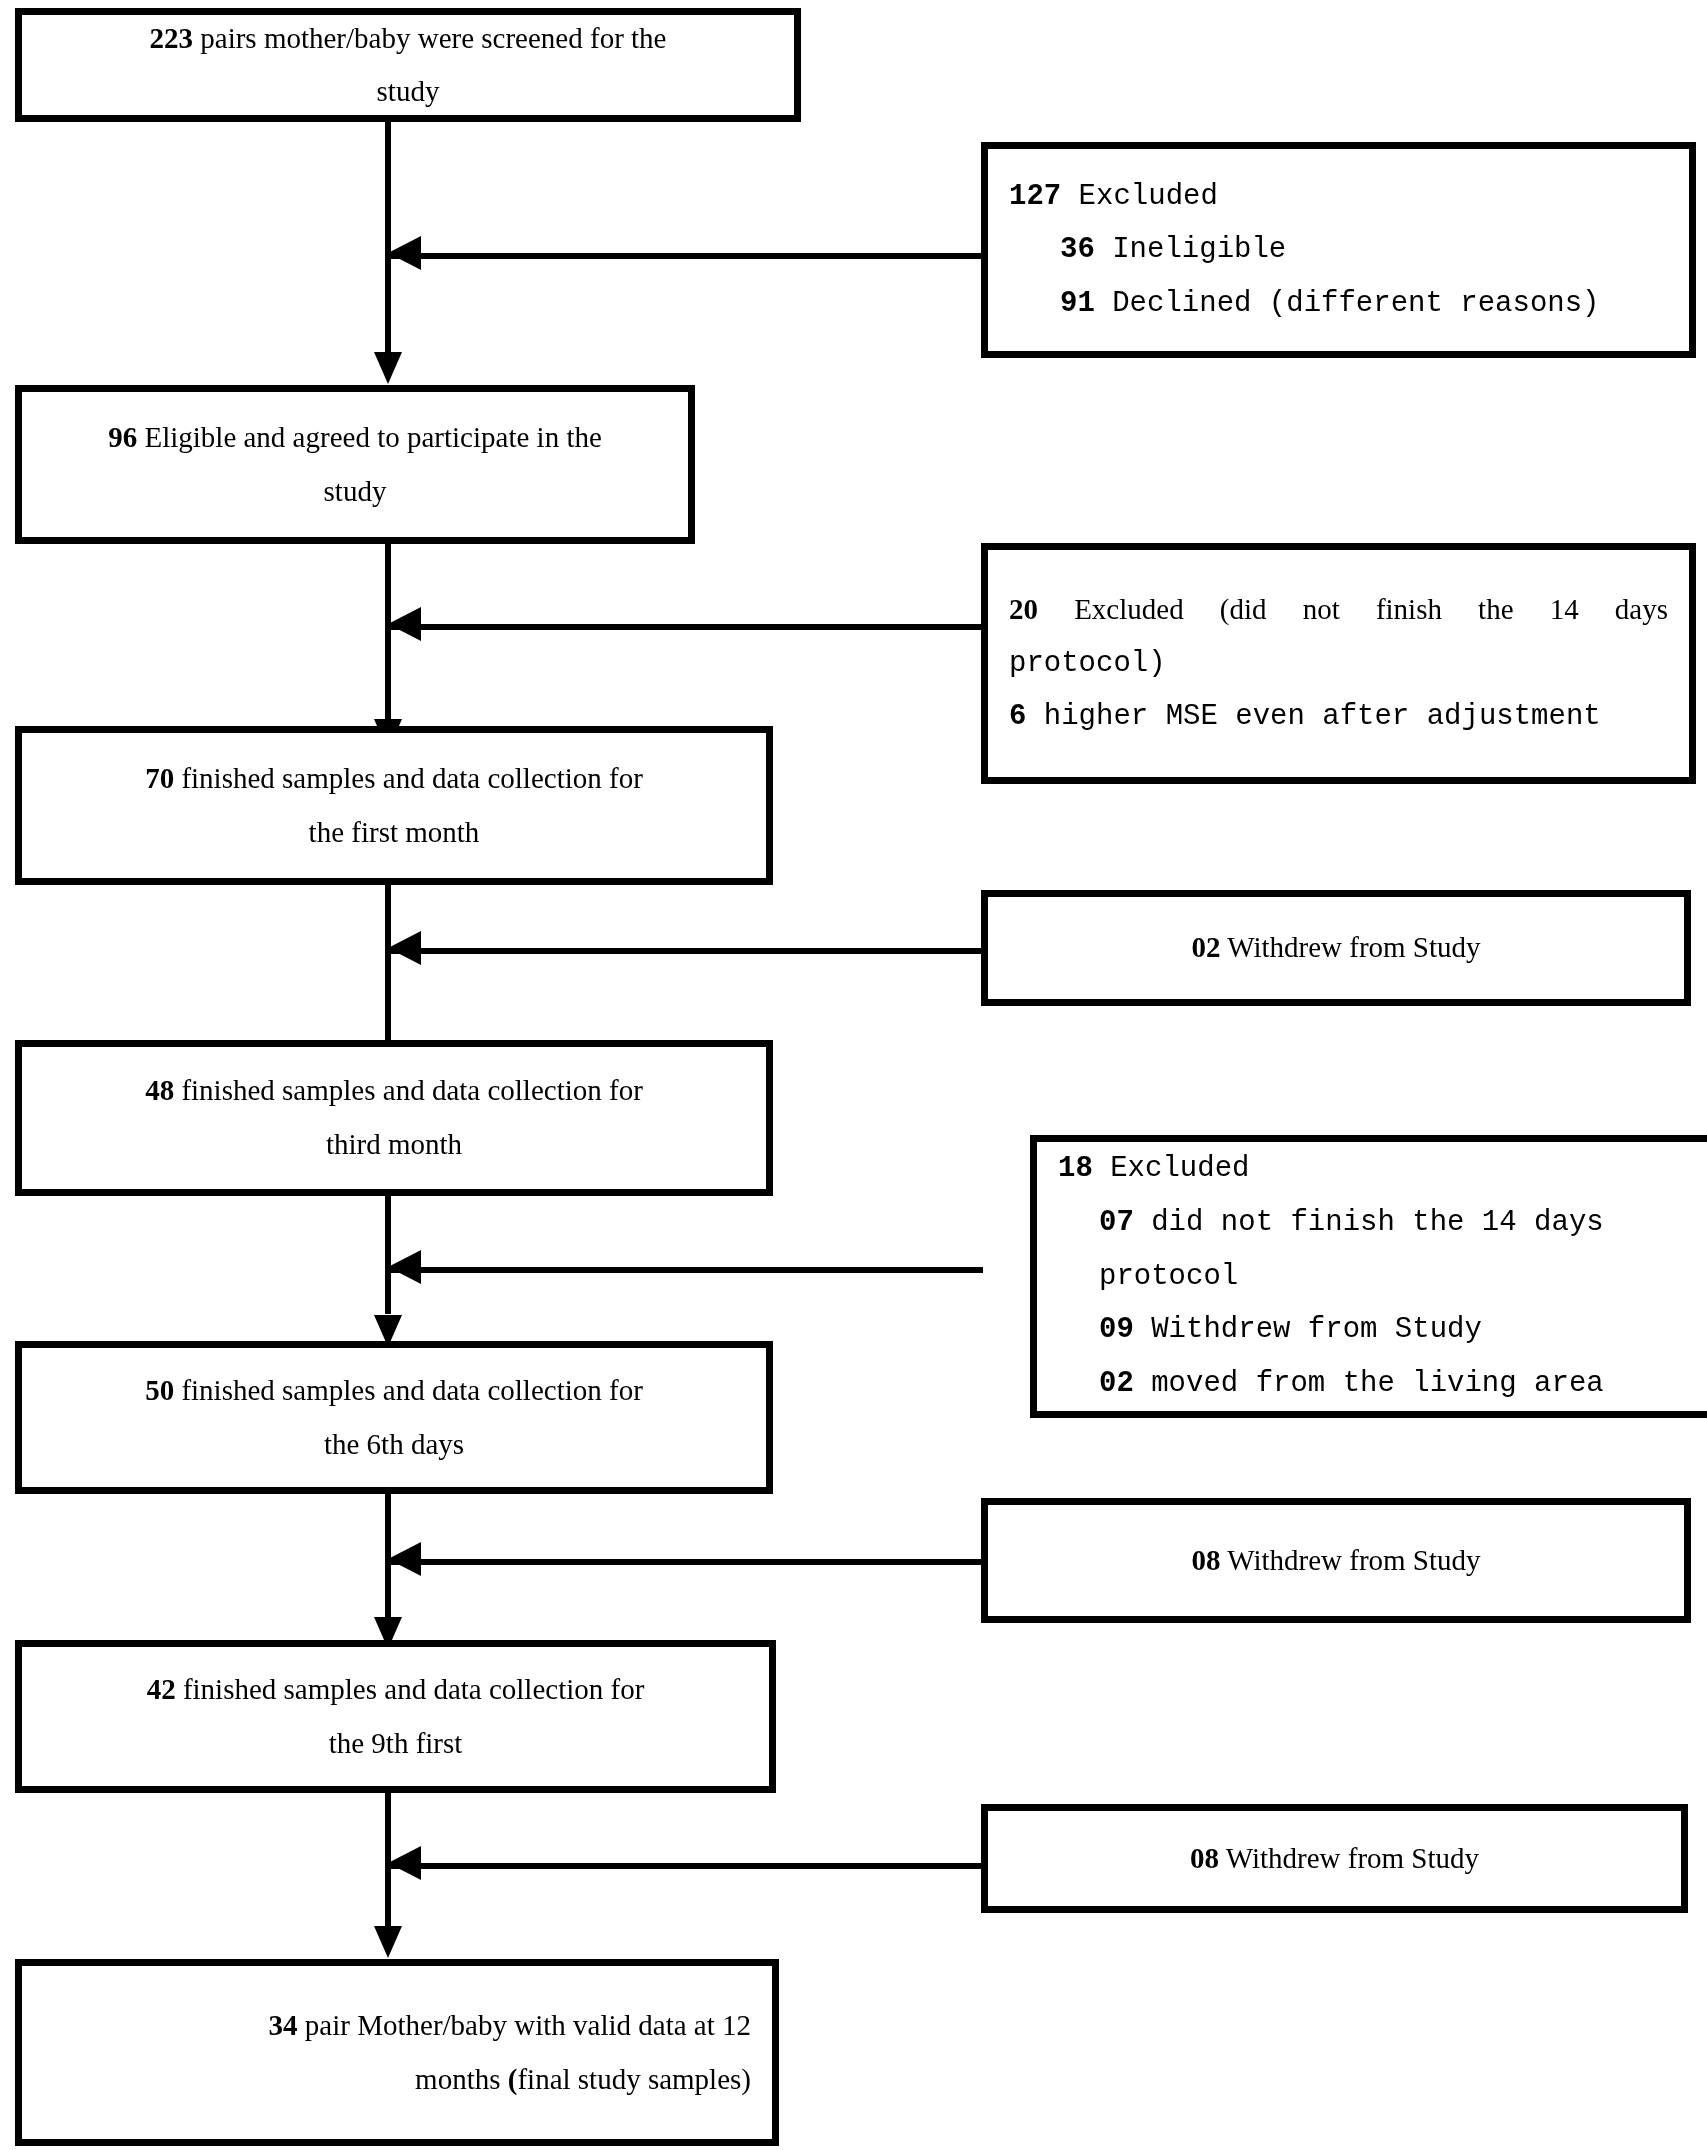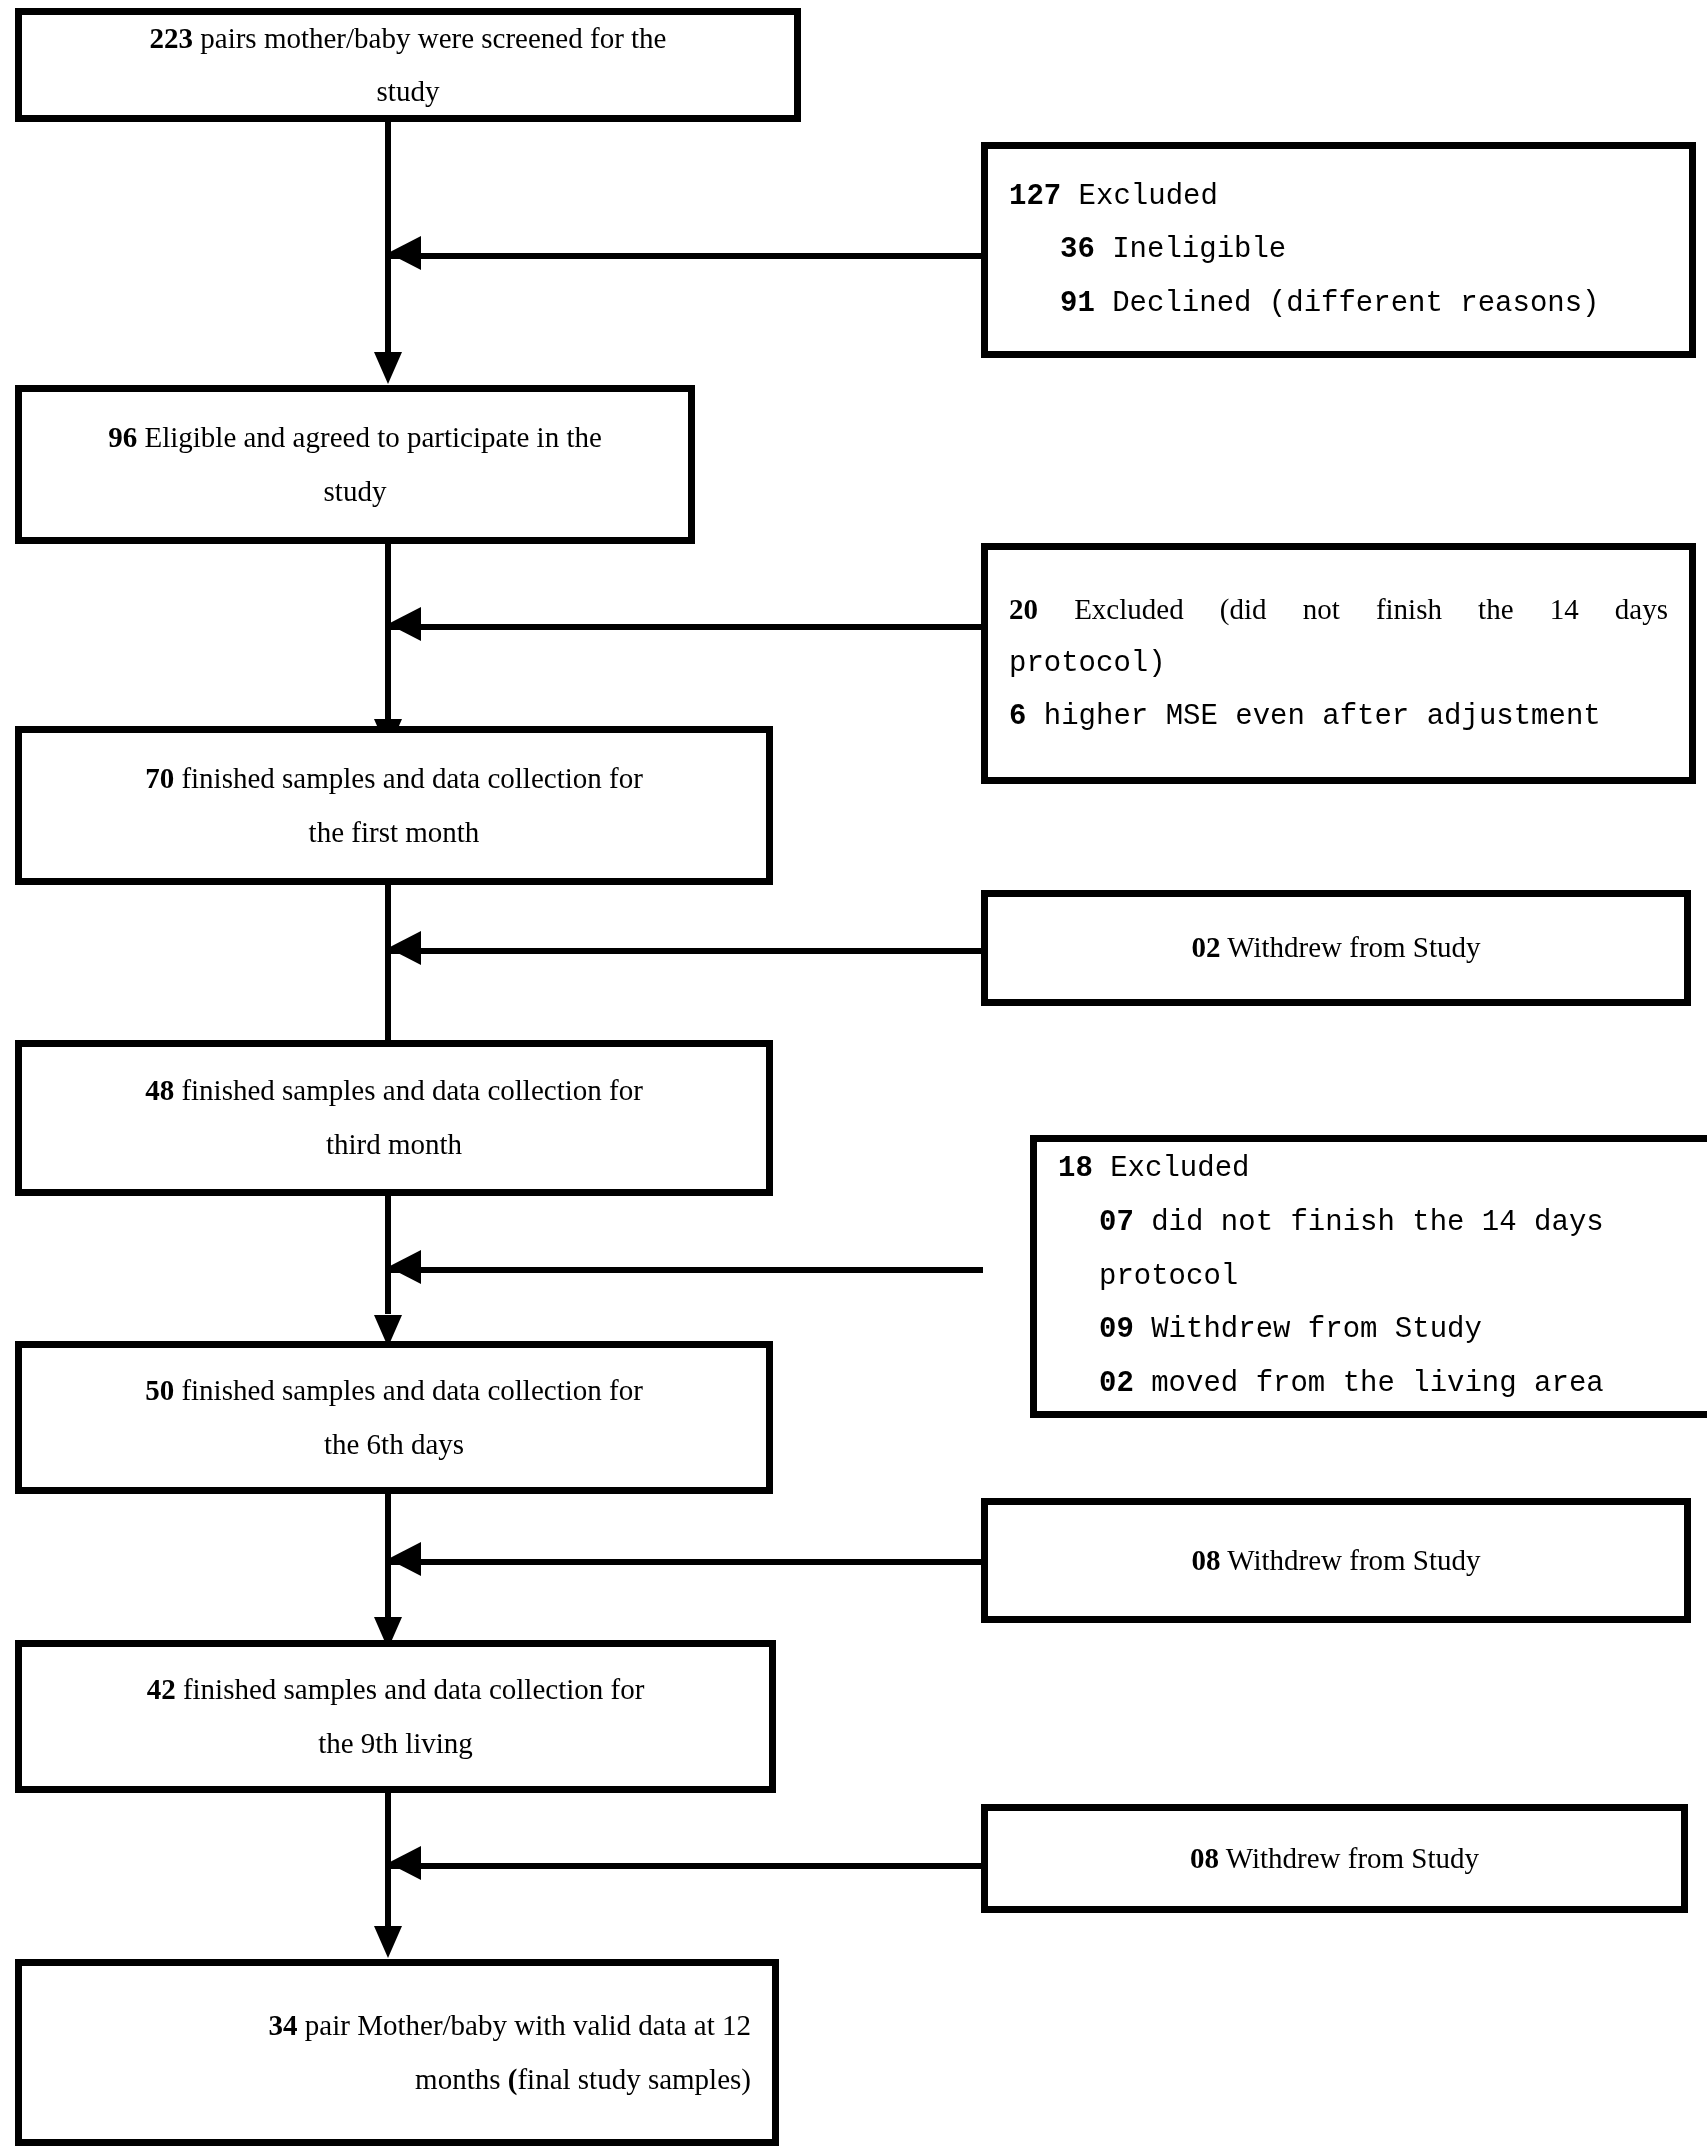--- a/index.html
+++ b/index.html
@@ -127,21 +127,21 @@
     <div class="ln ctr">third month</div>
   </div>
 
   <div class="box pad" style="left:15px; top:1341px; width:758px; height:153px;">
     <div class="ln ctr"><span class="b">50</span><span> finished samples and data collection for</span></div>
     <div class="ln ctr">the 6th days</div>
   </div>
 
   <div class="box pad" style="left:15px; top:1640px; width:761px; height:153px;">
     <div class="ln ctr"><span class="b">42</span><span> finished samples and data collection for</span></div>
-    <div class="ln ctr">the 9th living</div>
+    <div class="ln ctr">the 9th first</div>
   </div>
 
   <div class="box pad" style="left:15px; top:1959px; width:764px; height:187px;align-items:flex-end;">
     <div class="ln ctr"><span class="b">34</span><span> pair Mother/baby with valid data at 12</span></div>
     <div class="ln ctr"><span>months </span><span class="b">(</span><span>final study samples)</span></div>
   </div>
 
   <div class="box pad" style="left:981px; top:142px; width:715px; height:216px;">
     <div class="ln left"><span class="b">127</span><span> Excluded</span></div>
     <div class="ln left indent"><span class="b">36</span><span> Ineligible</span></div>

